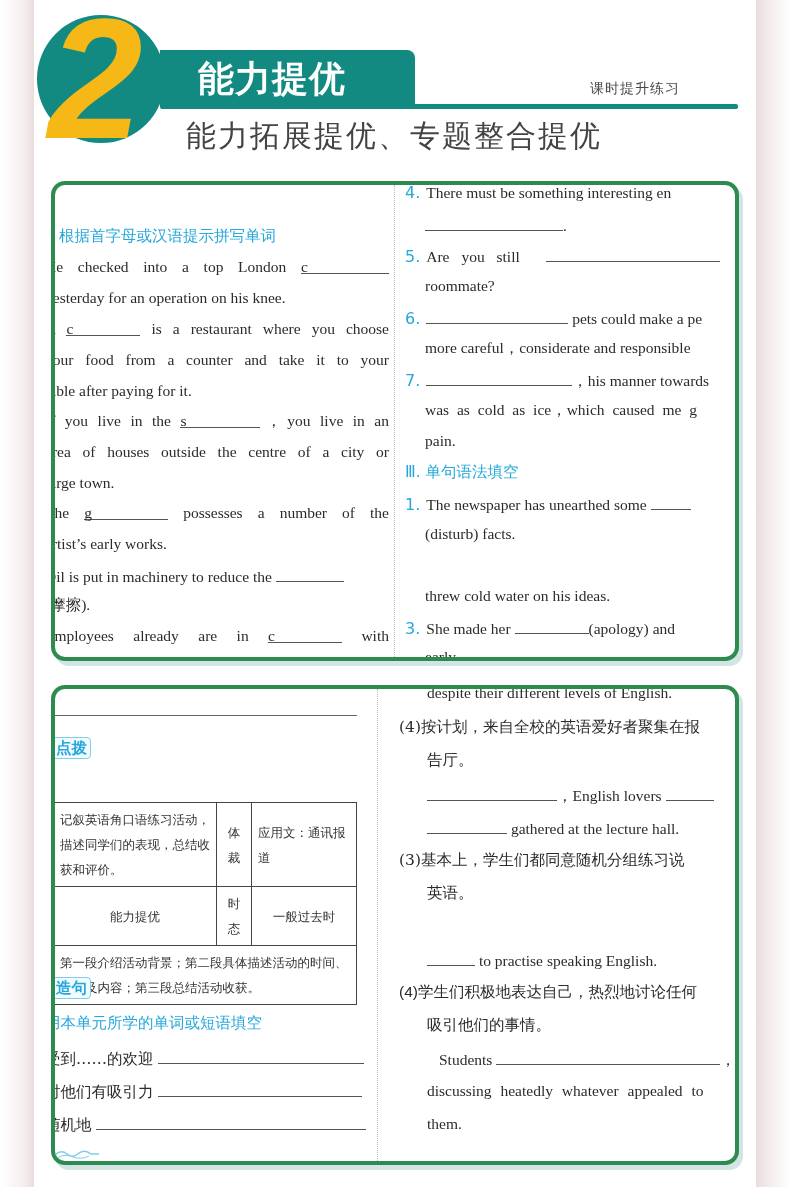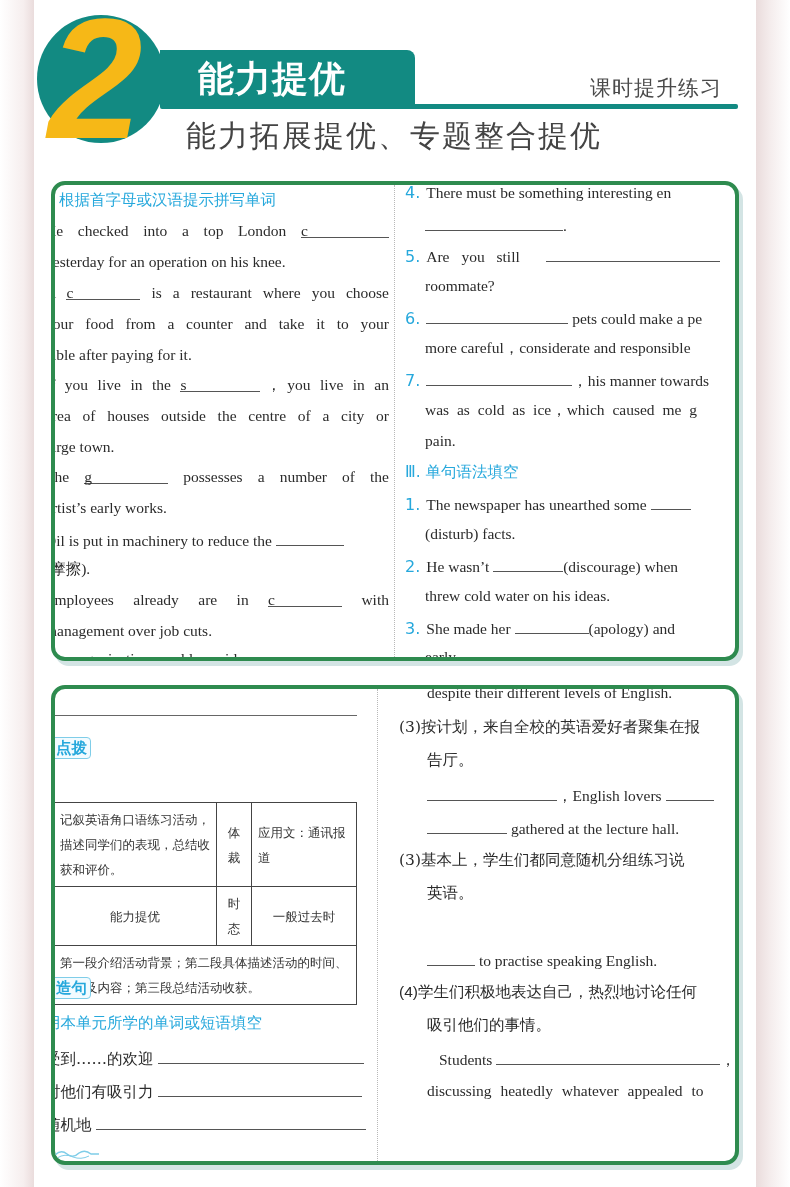--- a/index.html
+++ b/index.html
@@ -16,31 +16,31 @@
   
   .badge-circle { position:absolute; left:37px; top:15px; width:128px; height:128px; border-radius:50%; background:#128a82; }
   .badge-num { position:absolute; left:48px; top:-6px; font-family:"Liberation Sans","DejaVu Sans",sans-serif;
     font-size:170px; font-weight:bold; font-style:italic; color:#f6b817; line-height:170px; }
   .title-bar { position:absolute; left:160px; top:50px; width:255px; height:56px; background:#128a82;
     border-radius:0 8px 0 0; }
   .title-main { position:absolute; left:198px; top:52px; font-family:"DejaVu Sans","Liberation Sans",sans-serif;
     font-size:36px; font-weight:bold; color:#ffffff; line-height:54px; letter-spacing:1px; }
   .title-line { position:absolute; left:160px; top:104px; width:578px; height:5px; background:#128a82; border-radius:2px; }
   .title-right { position:absolute; left:590px; top:74px; font-family:"DejaVu Sans","Liberation Sans",sans-serif;
-    font-size:21px; color:#4a4a4a; line-height:28px; letter-spacing:1px; }
+    font-size:14px; color:#4a4a4a; line-height:28px; letter-spacing:1px; }
   .subtitle { position:absolute; left:186px; top:114px; font-family:"DejaVu Sans","Liberation Sans",sans-serif;
     font-size:30px; color:#444; line-height:44px; letter-spacing:2px; }
 
   
   .card { position:absolute; border:4px solid #2e8b4f; border-radius:14px; overflow:hidden; background:#fff;
     box-shadow:4px 5px 0 #d3e4e4; }
   .card1 { left:51px; top:181px; width:680px; height:472px; }
   .card2 { left:51px; top:685px; width:680px; height:472px; }
   .col { position:absolute; top:0; bottom:0; overflow:hidden; }
-  .card1 .col-left { left:-10px; width:344px; }
+  .card1 .col-left { left:-10px; width:344px;margin-top:36px; }
   .card1 .col-right { left:346px; width:334px; }
   .card2 .col-left { left:-10px; width:328px; }
   .card2 .col-right { left:330px; width:350px; }
   .divider { position:absolute; top:0; bottom:0; border-left:1px dotted #b8b8b8; }
   .card1 .divider { left:339px; }
   .card2 .divider { left:322px; }
 
   .line { position:absolute; left:0; right:0; font-size:15.5px; color:#2b2b2b; line-height:20px; white-space:nowrap; }
   .justify { text-align:justify; text-align-last:justify; }
   .blank { display:inline-block; border-bottom:1.5px solid #555; height:16px; vertical-align:baseline; }
@@ -111,21 +111,20 @@
     <div class="line" style="top:122px;left:4px;"><span class="num">6.</span><span class="blank" style="width:142px;"></span><span> pets could make a pe</span></div>
     <div class="line" style="top:153px;left:24px;">more careful，considerate and responsible</div>
     <div class="line" style="top:184px;left:4px;"><span class="num">7.</span><span class="blank" style="width:146px;"></span><span>，his manner towards</span></div>
     <div class="line" style="top:215px;left:24px;word-spacing:4px;">was as cold as ice，which caused me g</div>
     <div class="line sec-head" style="top:277px;left:4px;">Ⅲ. 单句语法填空</div>
 
     <div class="line" style="top:246px;left:24px;">pain.</div>
 
     <div class="line" style="top:308px;left:4px;"><span class="num">1.</span><span>The newspaper has unearthed some </span><span class="blank" style="width:40px;"></span></div>
     <div class="line" style="top:339px;left:24px;">(disturb) facts.</div>
-    <div class="line" style="top:370px;left:4px;"><span class="num">2.</span><span>He wasn’t </span><span class="blank" style="width:70px;"></span><span>(discourage) when</span></div>
     <div class="line" style="top:401px;left:24px;">threw cold water on his ideas.</div>
     <div class="line" style="top:432px;left:4px;"><span class="num">3.</span><span>She made her </span><span class="blank" style="width:74px;"></span><span>(apology) and</span></div>
     <div class="line" style="top:462px;left:24px;">early.</div>
   </div>
 </div>
 
 <div class="card card2">
   <div class="col col-left">
     <div style="position:absolute;left:10px;top:26px;width:302px;border-top:1.5px solid #666;"></div>
     <div class="line" style="top:48px;left:4px;"><span class="tag">点拨</span></div>
@@ -159,27 +158,28 @@
       <path d="M2 6 Q8 0 14 5 Q20 10 26 4 Q32 0 38 5 L46 5" fill="none" stroke="#7fcde8" stroke-width="1.5"></path>
       <path d="M4 9 Q12 4 20 8 Q28 11 36 7" fill="none" stroke="#7fcde8" stroke-width="1"></path>
     </svg>
   </div>
 
   <div class="divider"></div>
 
   <div class="col col-right">
     <div class="line" style="top:-6px;left:42px;">despite their different levels of English.</div>
 
-    <div class="line" style="top:28px;left:14px;font-family:'DejaVu Serif',serif;">(3)按计划，来自全校的英语爱好者聚集在报</div>
+    <div class="line" style="top:28px;left:14px;font-family:'DejaVu Serif',serif;">(4)按计划，来自全校的英语爱好者聚集在报</div>
     <div class="line" style="top:95px;left:42px;"><span class="blank" style="width:130px;"></span><span>，English lovers</span> <span class="blank" style="width:48px;"></span></div>
     <div class="line" style="top:61px;left:42px;font-family:'DejaVu Serif',serif;">告厅。</div>
     <div class="line" style="top:128px;left:42px;"><span class="blank" style="width:80px;"></span> <span>gathered at the lecture hall.</span></div>
 
     <div class="line" style="top:161px;left:14px;font-family:'DejaVu Serif',serif;">(3)基本上，学生们都同意随机分组练习说</div>
     <div class="line" style="top:194px;left:42px;font-family:'DejaVu Serif',serif;">英语。</div>
     <div class="line" style="top:260px;left:42px;"><span class="blank" style="width:48px;"></span> <span>to practise speaking English.</span></div>
 
     <div class="line" style="top:293px;left:14px;font-family:Liberation Sans, sans-serif;">(4)学生们积极地表达自己，热烈地讨论任何</div>
     <div class="line" style="top:326px;left:42px;font-family:'DejaVu Serif',serif;">吸引他们的事情。</div>
     <div class="line" style="top:359px;left:54px;"><span>Students</span> <span class="blank" style="width:224px;"></span><span>，</span></div>
     <div class="line" style="top:392px;left:42px;word-spacing:5px;">discussing heatedly whatever appealed to</div>
+    <div class="line" style="top:425px;left:42px;">them.</div>
   </div>
 </div>
 
 </body></html>

